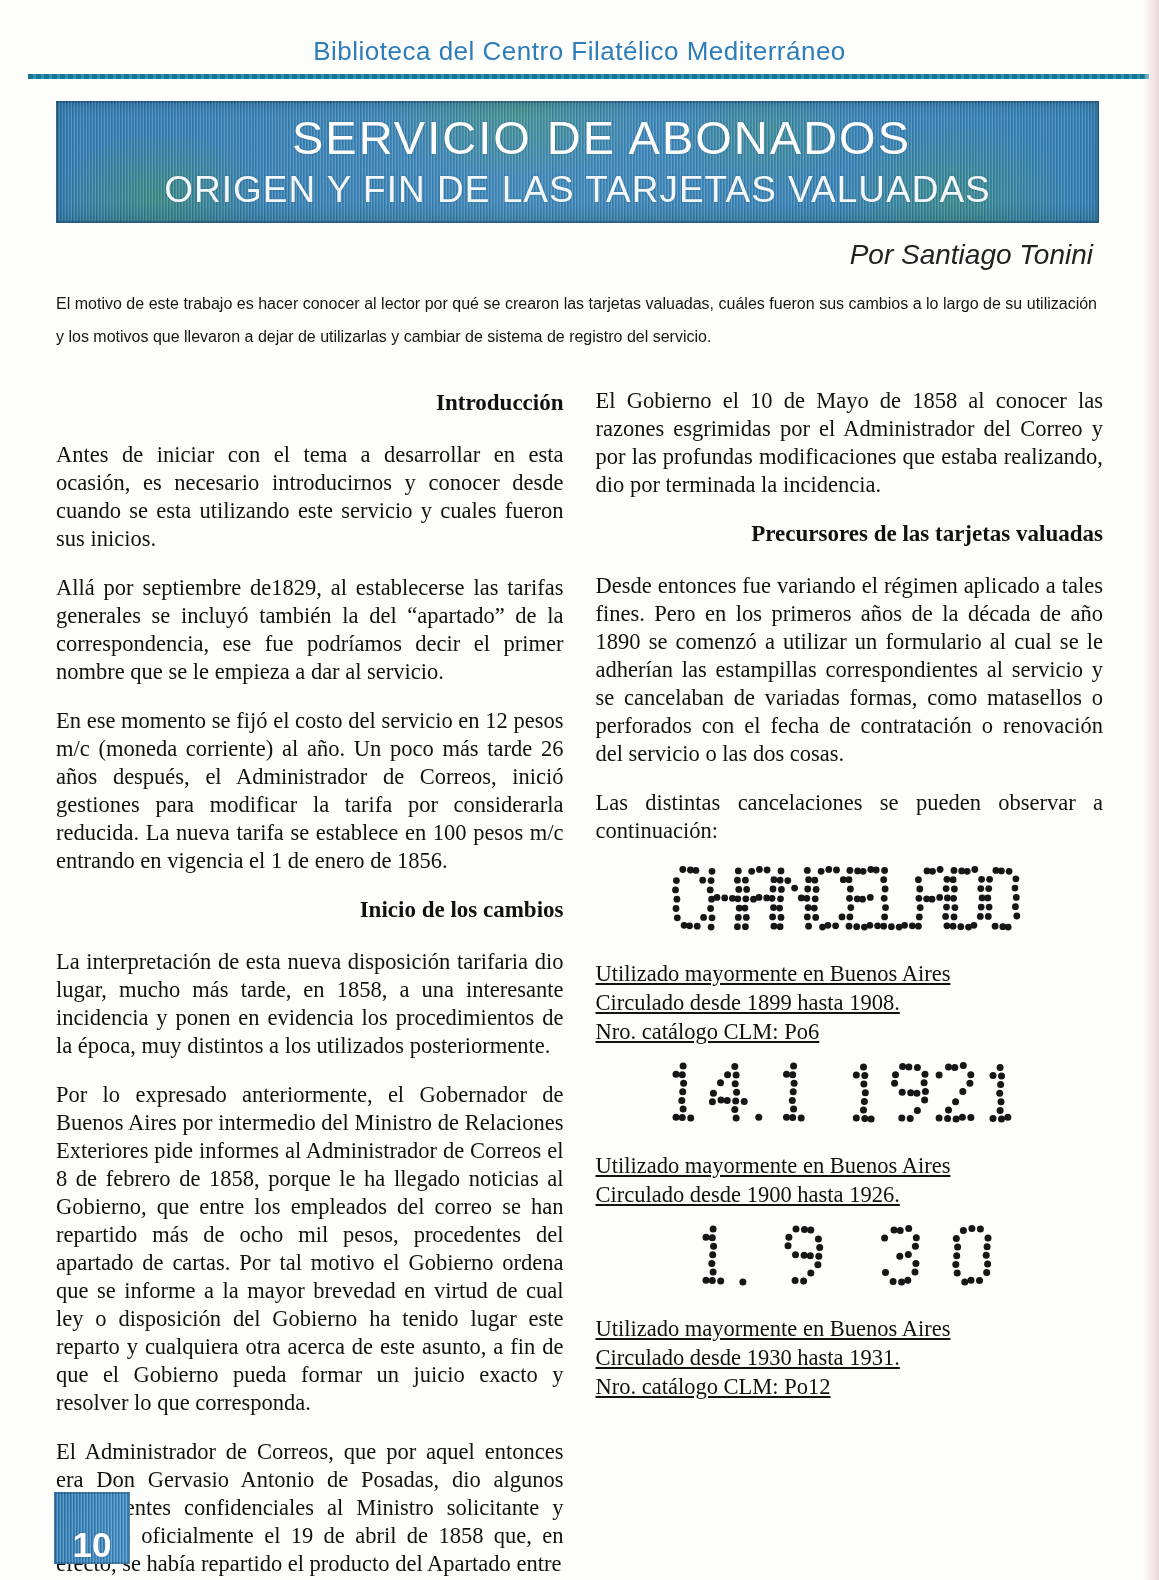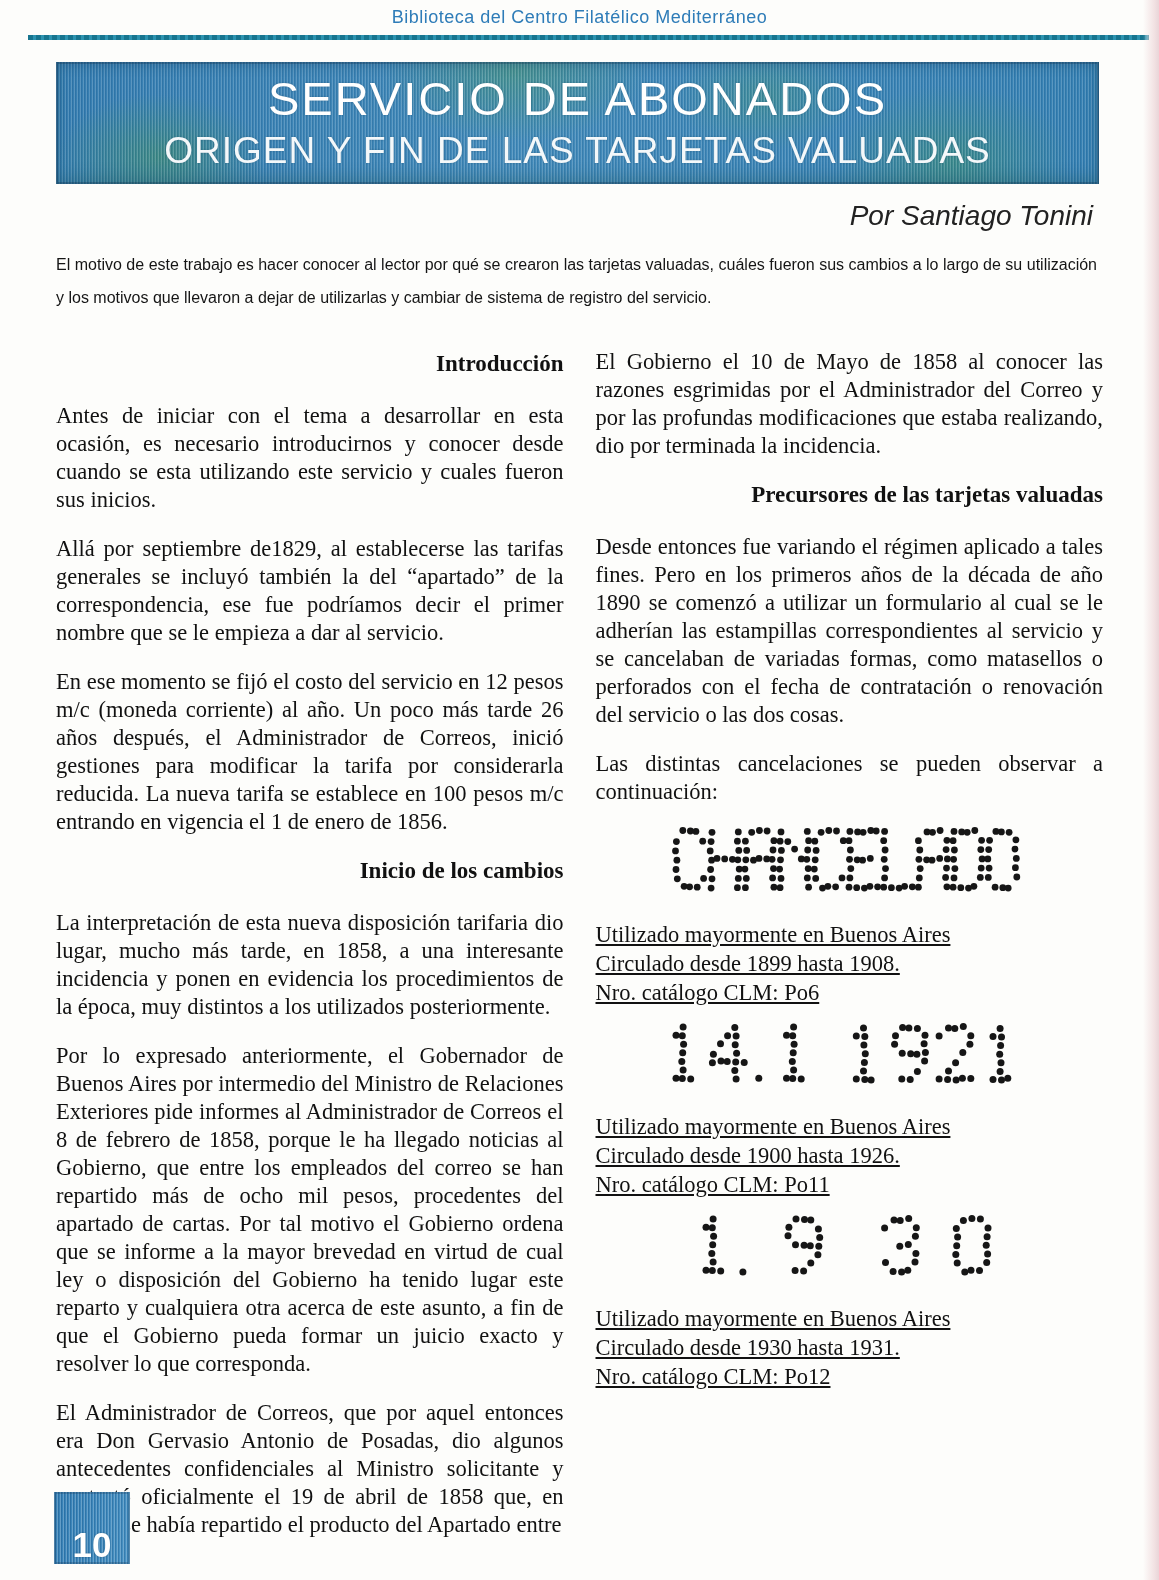--- a/index.html
+++ b/index.html
@@ -6,39 +6,39 @@
   .page{
     position:relative; width:1159px; height:1580px; margin:0 auto;
     background:#fdfdfb; overflow:hidden;
     font-family:"Liberation Serif", serif; color:#1a1a1a;
   }
   .scan-edge{
     position:absolute; top:0; right:0; bottom:0; width:16px;
     background:linear-gradient(to right, rgba(240,220,222,0), #f2e2e3 70%, #e9d5d8);
   }
   
-  .masthead{ padding-top:7px; text-align:center;
-    font-family:"Liberation Sans", sans-serif; font-size:18px; color:#2e7cb8; letter-spacing:.5px;}
+  .masthead{ padding-top:36px; text-align:center;
+    font-family:"Liberation Sans", sans-serif; font-size:26px; color:#2e7cb8; letter-spacing:.5px;}
   .masthead-rule{ height:5px; margin:7px 10px 0 28px;
     background:repeating-linear-gradient(90deg,#17758f 0 5px,#2d93b0 5px 8px); }
   
   .banner{
     margin:22px 60px 0 56px; height:122px; position:relative;
     display:flex; flex-direction:column; justify-content:center; align-items:center;
     background:
       repeating-linear-gradient(90deg, rgba(255,255,255,.20) 0 1px, rgba(25,55,90,.10) 1px 2px, rgba(255,255,255,.04) 2px 3px),
       radial-gradient(150px 90px at 10% 78%, rgba(62,142,92,.55), rgba(62,142,92,0) 70%),
       radial-gradient(190px 100px at 44% 8%, rgba(72,152,102,.50), rgba(72,152,102,0) 70%),
       radial-gradient(170px 110px at 86% 82%, rgba(60,146,96,.48), rgba(60,146,96,0) 70%),
       radial-gradient(130px 80px at 68% 28%, rgba(66,150,108,.40), rgba(66,150,108,0) 70%),
       linear-gradient(100deg,#2f79ae,#3d87b8 45%,#2f7cb0);
     box-shadow: inset 0 0 0 2px rgba(18,48,76,.30), inset 0 -8px 14px rgba(20,70,60,.22), inset 0 6px 10px rgba(20,60,90,.18);
   }
   .banner-title{ font-family:"Liberation Sans", sans-serif; color:#fff;
-    font-size:47px; letter-spacing:2px; line-height:1.05; text-shadow:0 0 2px rgba(30,70,100,.45);}
+    font-size:47px; letter-spacing:2px; line-height:1.05; text-shadow:0 0 2px rgba(30,70,100,.45);padding-left:48px;}
   .banner-subtitle{ font-family:"Liberation Sans", sans-serif; color:#f4f8fa;
     font-size:37px; letter-spacing:1px; margin-top:6px; text-shadow:0 0 2px rgba(30,70,100,.45);}
   
   .byline{ margin:16px 66px 0 0; text-align:right;
     font-family:"Liberation Sans", sans-serif; font-style:italic; font-size:28px; color:#222;}
   .intro{ margin:16px 62px 0 56px; font-family:"Liberation Sans", sans-serif;
     font-size:16px; line-height:33px; text-align:justify; color:#151515;}
   
   .columns{ display:flex; gap:32px; margin:34px 56px 0 56px; }
   .col{ flex:1; min-width:0; font-size:22.5px; line-height:28px; text-align:justify; color:#111;}
@@ -345,21 +345,20 @@
             <circle cx="336.7" cy="31.2" r="3.5"></circle>
             <circle cx="338.0" cy="39.8" r="3.5"></circle>
             <circle cx="337.1" cy="48.4" r="3.5"></circle>
             <circle cx="330.0" cy="56.5" r="3.5"></circle>
             <circle cx="338.5" cy="57.0" r="3.5"></circle>
             <circle cx="344.8" cy="55.2" r="3.5"></circle>
           </svg></div>
       <div class="caption">
         <div>Utilizado mayormente en Buenos Aires</div>
         <div>Circulado desde 1900 hasta 1926.</div>
-        <div>Nro. catálogo CLM: Po11</div>
       </div>
 
       <div class="figure"><svg width="313" height="62" viewBox="0 0 313 62" xmlns="http://www.w3.org/2000/svg" fill="#161616">
             <circle cx="20.1" cy="4.0" r="3.5"></circle>
             <circle cx="13.0" cy="12.2" r="3.5"></circle>
             <circle cx="19.3" cy="12.7" r="3.5"></circle>
             <circle cx="20.6" cy="21.3" r="3.5"></circle>
             <circle cx="19.7" cy="29.8" r="3.5"></circle>
             <circle cx="18.8" cy="38.4" r="3.5"></circle>
             <circle cx="20.1" cy="47.0" r="3.5"></circle>

